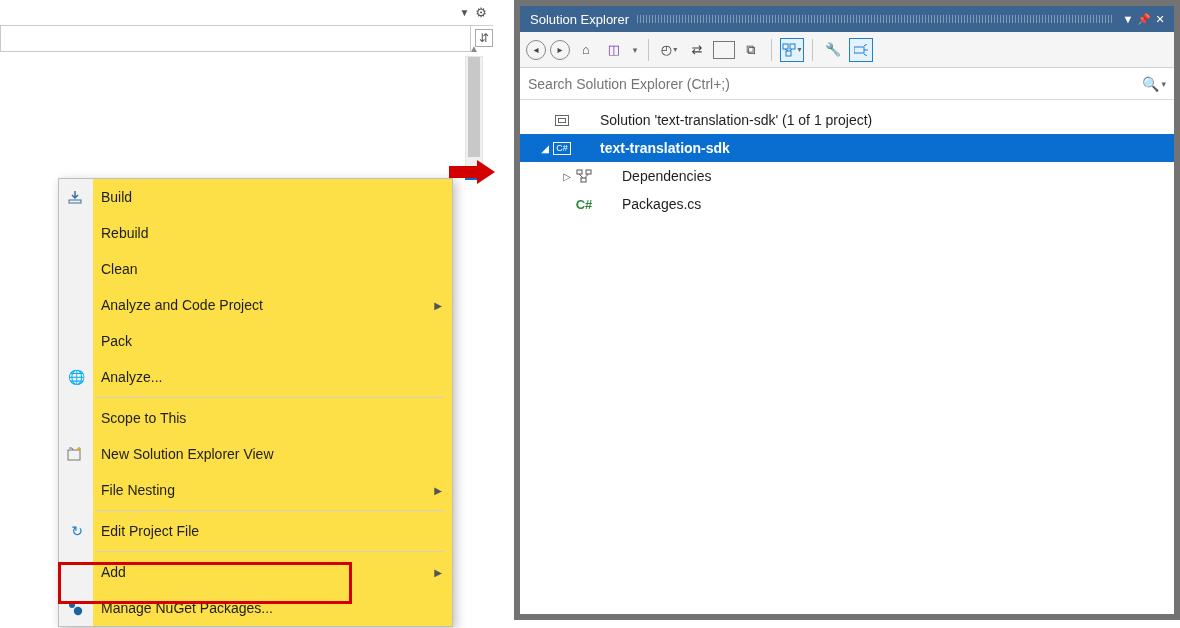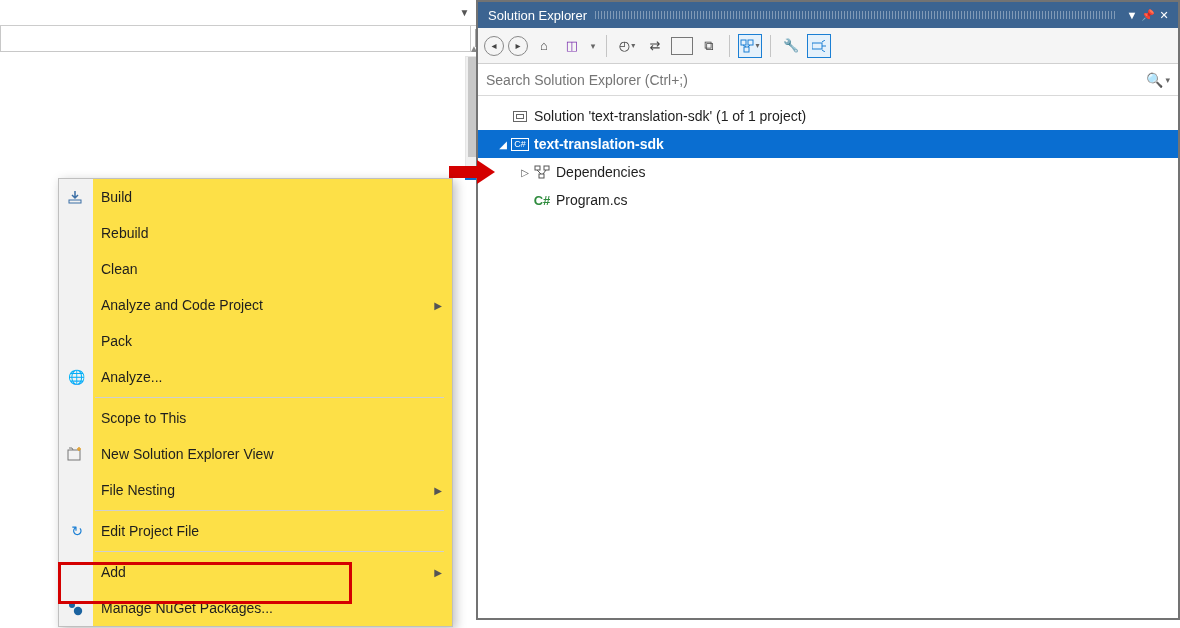--- a/index.html
+++ b/index.html
@@ -79,25 +79,25 @@
     right: 10px;
     top: 176px;
     width: 18px;
     height: 4px;
     background: #0a6ed1;
   }
 
   
   .sx {
     position: absolute;
-    left: 476px;
+    left: 514px;
     top: 0;
     right: 0;
     height: 620px;
-    border: 2px solid #737373;
+    border: 6px solid #737373;
     background: #fff;
   }
   .sx-title {
     height: 26px;
     background: #3c6491;
     color: #fff;
     display: flex;
     align-items: center;
     padding: 0 6px 0 10px;
     font-size: 13px;
@@ -147,21 +147,21 @@
   .sx-search .mag { font-size: 14px; color:#444; margin-left:4px; }
 
   .tree { padding: 6px 0; font-size: 14px; }
   .trow {
     display: flex; align-items: center;
     height: 28px;
     padding-left: 0;
   }
   .trow .caret { width: 14px; text-align:center; color:#555; font-size:10px; }
   .trow .icon { width: 20px; display:flex; align-items:center; justify-content:center; font-size:13px; }
-  .trow .label { padding-left: 4px; }
+  .trow .label { padding-left: 4px; margin-left: 24px; }
   .trow.sel {
     background: #0a6ed1; color: #fff;
   }
   .trow.sel .caret, .trow.sel .icon { color: #fff; }
   .trow.sel .label { font-weight: 700; }
   .indent1 { padding-left: 18px; }
   .indent2 { padding-left: 40px; }
 
   .sln-icon { border:1px solid #666; width:14px; height:11px; position:relative; }
   .sln-icon::after{content:""; position:absolute; left:2px; right:2px; top:2px; bottom:2px; border:1px solid #666;}
@@ -312,21 +312,21 @@
             <rect x="5" y="9" width="5" height="4" fill="none" stroke="#555"></rect>
             <line x1="3" y1="5" x2="7" y2="9" stroke="#555"></line>
             <line x1="12" y1="5" x2="9" y2="9" stroke="#555"></line>
           </svg>
       </span>
       <span class="label">Dependencies</span>
     </div>
     <div class="trow indent2">
       <span class="caret"></span>
       <span class="icon csfile">C#</span>
-      <span class="label">Program.cs</span>
+      <span class="label">Packages.cs</span>
     </div>
   </div>
 </div>
 
 <div class="red-arrow">
   <div class="shaft"></div>
     <div class="head"></div>
 </div>
 
 <div class="ctx">

